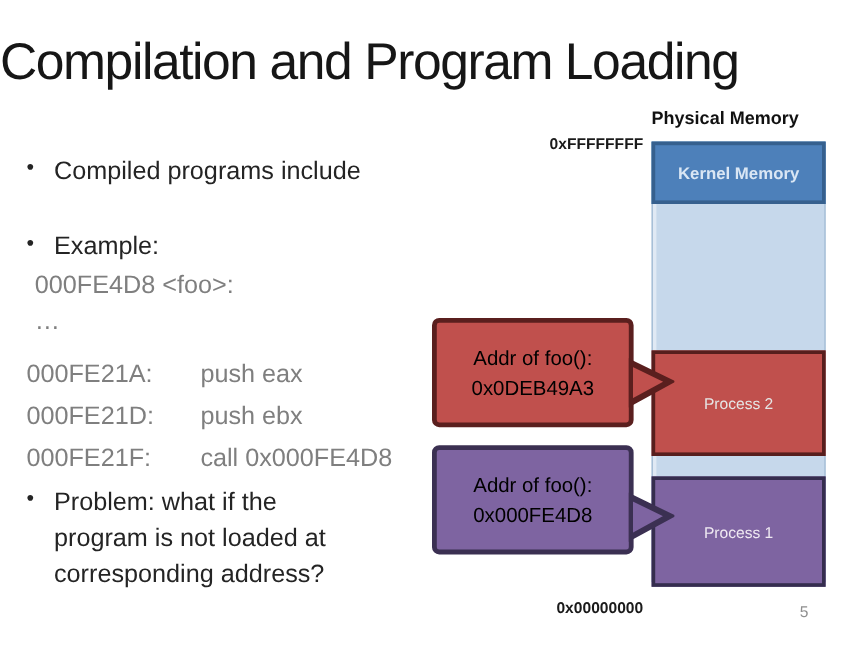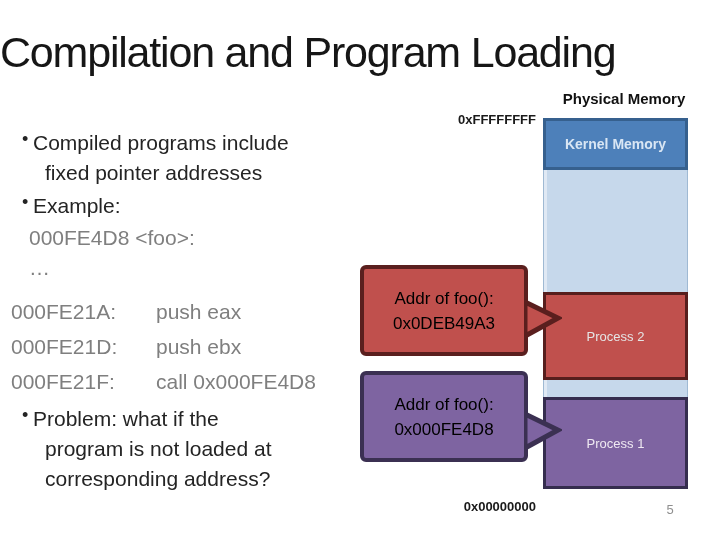--- a/index.html
+++ b/index.html
@@ -8,27 +8,27 @@
     font-family:"Liberation Sans", sans-serif;overflow:hidden;
   }
   
   .title{
     position:absolute;left:0;top:28px;width:720px;
     font-size:43px;letter-spacing:-1.2px;color:#161616;white-space:nowrap;
   }
   
   .line{position:absolute;font-size:21px;color:#242424;white-space:nowrap;}
   .line .bullet{position:absolute;left:22px;top:-2px;font-size:18px;color:#242424;}
-  .line .btxt{margin-left:33px;display:inline-block;text-align:right;}
+  .line .btxt{margin-left:45px;display:inline-block;text-align:right;}
   .cont{padding-left:45px;}
   .gray{color:#7f7f7f;}
-  .asm-addr{display:inline-block;width:145px;padding-left:11px;}
+  .asm-addr{display:inline-block;width:145px;padding-left:22px;}
   .codeline{padding-left:29px;}
   
-  .pm-label{position:absolute;left:543px;top:90px;width:162px;text-align:center;
+  .pm-label{position:absolute;left:543px;top:90px;width:162px;text-align:left;
     font-size:15px;font-weight:bold;color:#111;}
   .addr-label{position:absolute;left:436px;width:100px;text-align:right;
     font-size:13px;font-weight:600;color:#1a1a1a;}
   .page-num{position:absolute;left:660px;top:502px;width:20px;text-align:center;
     font-size:13px;color:#8f8f8f;}
   
   .mem-col{
     position:absolute;left:543px;top:118px;width:145px;height:367px;
     background:#c6d8eb;border:1px solid #9fb9d3;box-sizing:border-box;
     box-shadow:inset 3px 2px 0 rgba(255,255,255,0.45);
@@ -58,21 +58,20 @@
 <body>
 
 <div class="slide">
 
   <div class="title">Compilation and Program Loading</div>
 
   <div class="line" style="left:0;top:131px;">
     <span class="bullet">•</span>
     <span class="btxt">Compiled programs include</span>
   </div>
-  <div class="line cont" style="left:0;top:161px;">fixed pointer addresses</div>
 
   <div class="line" style="left:0;top:194px;">
     <span class="bullet">•</span>
     <span class="btxt">Example:</span>
   </div>
 
   <div class="line gray codeline" style="left:0;top:226px;">000FE4D8 &lt;foo&gt;:</div>
   <div class="line gray codeline" style="left:0;top:256px;">…</div>
 
   <div class="line gray" style="left:0;top:300px;">

